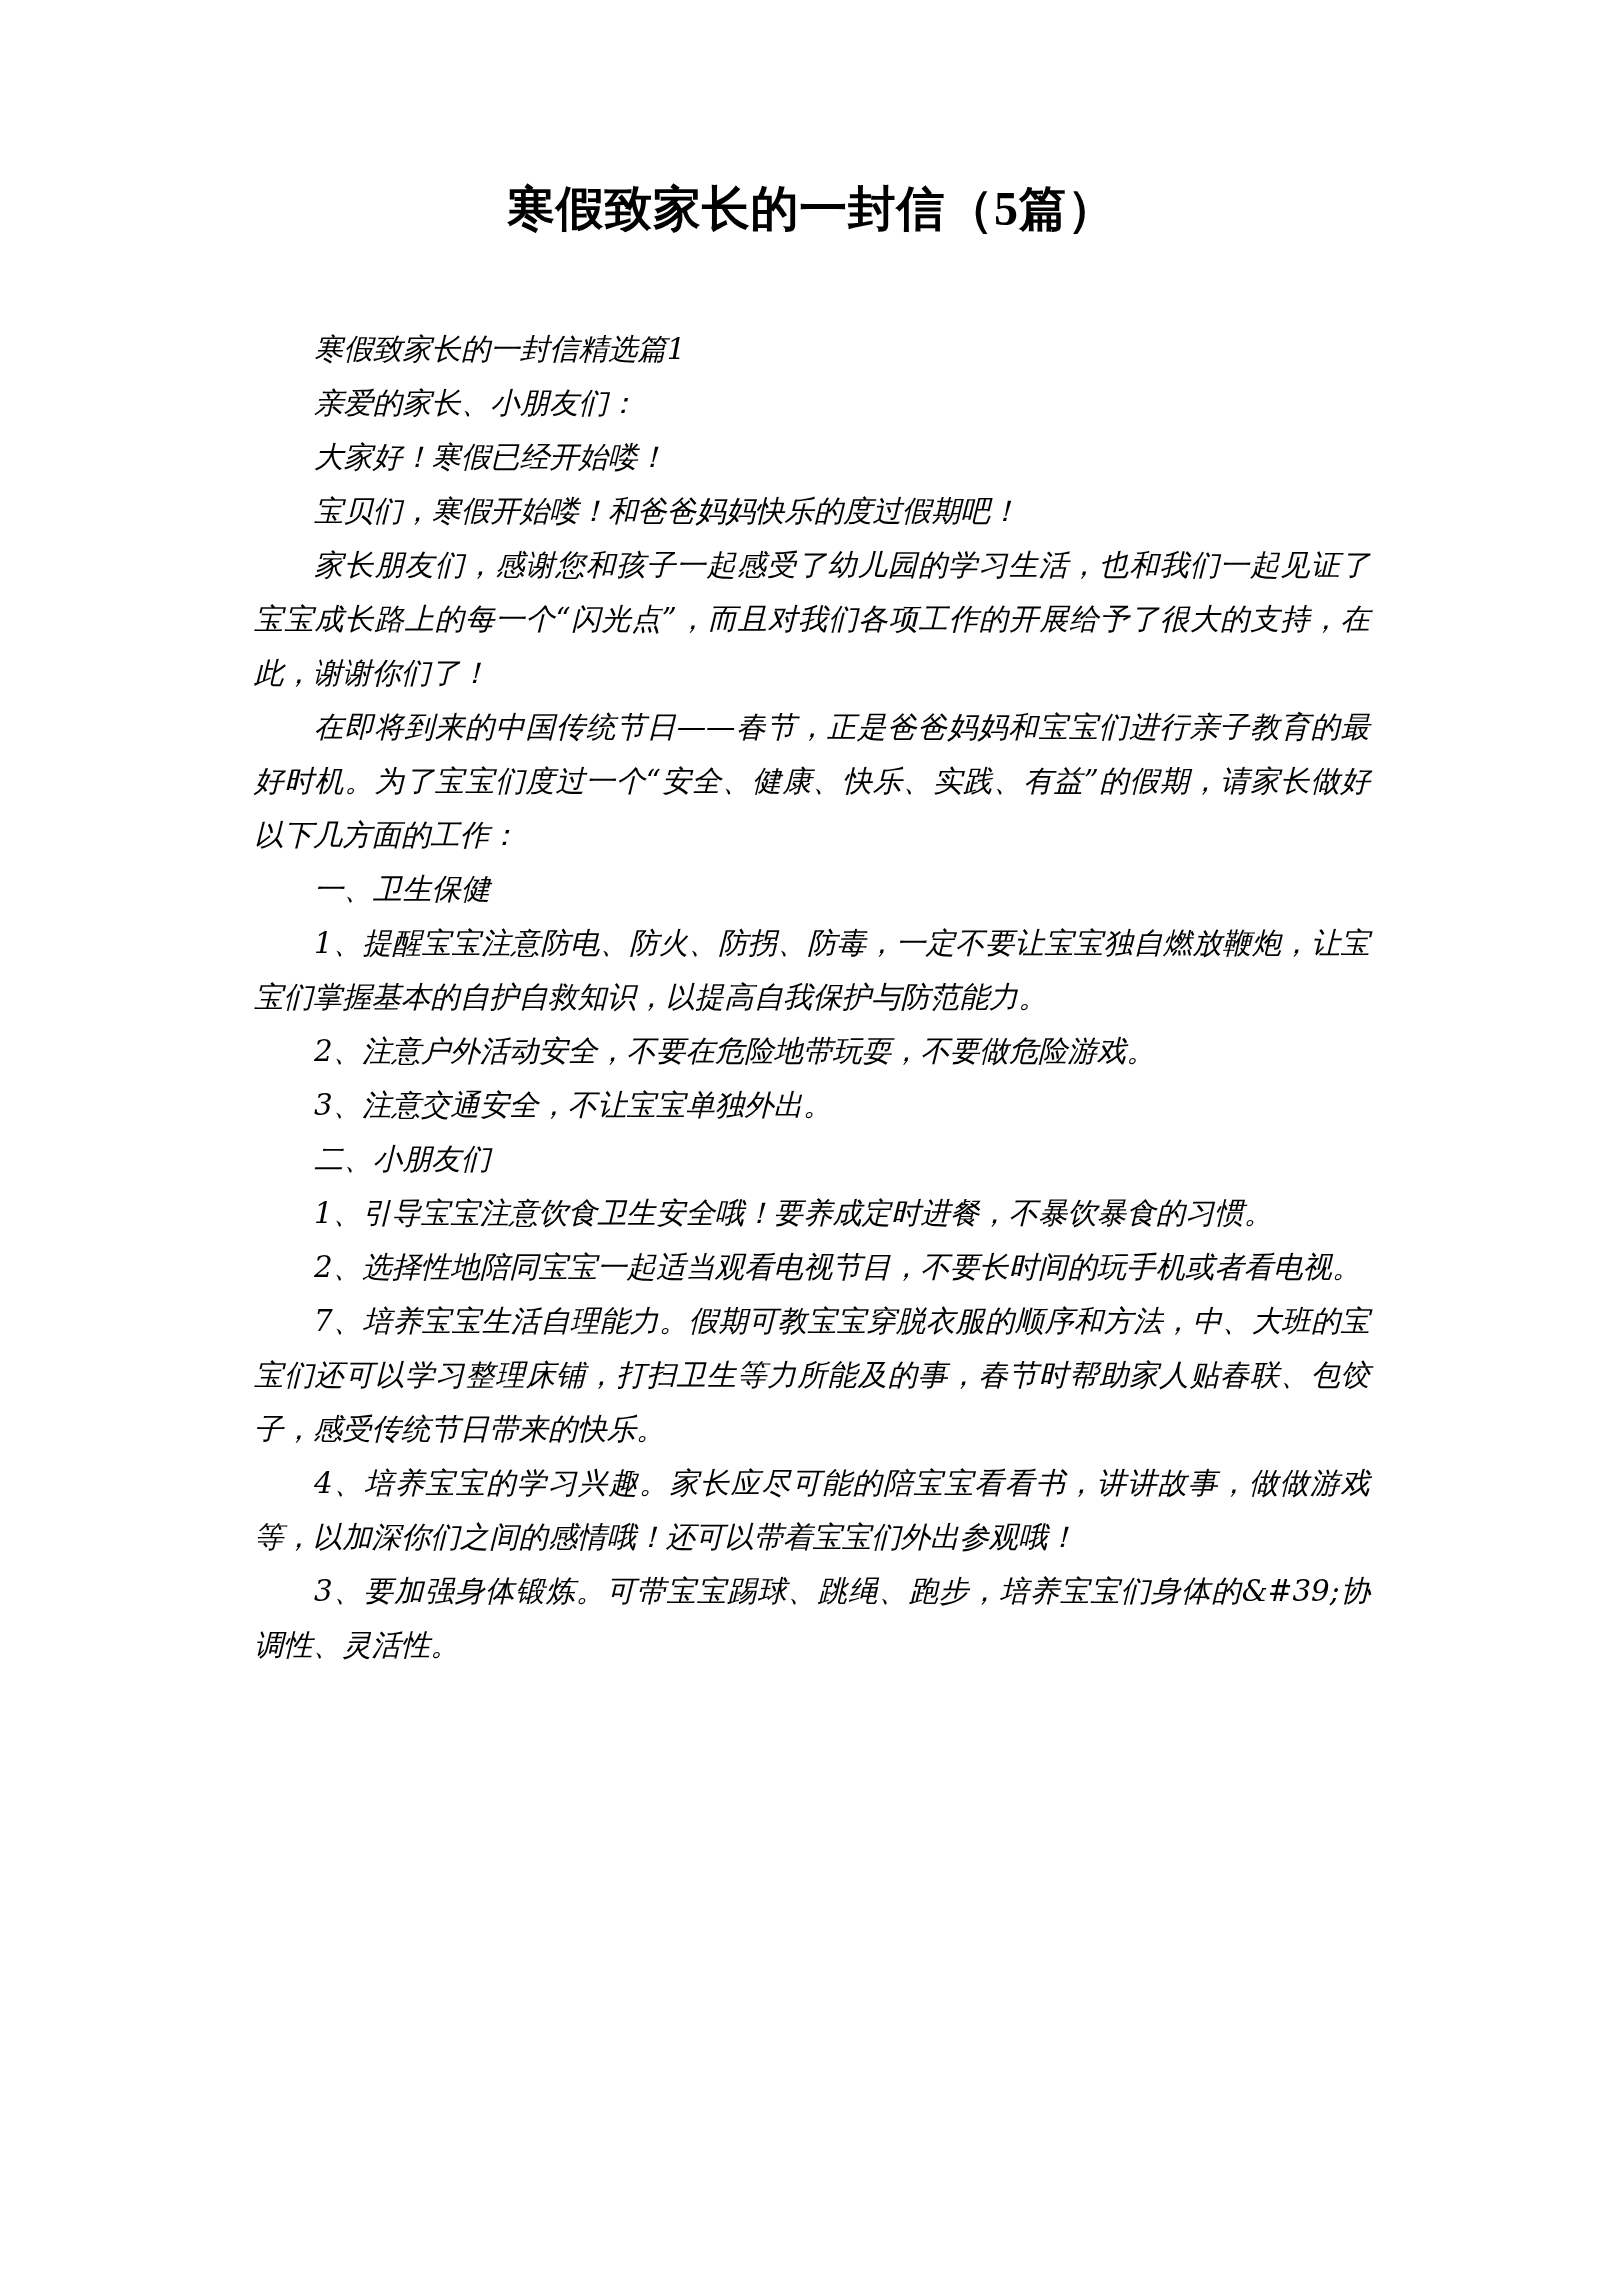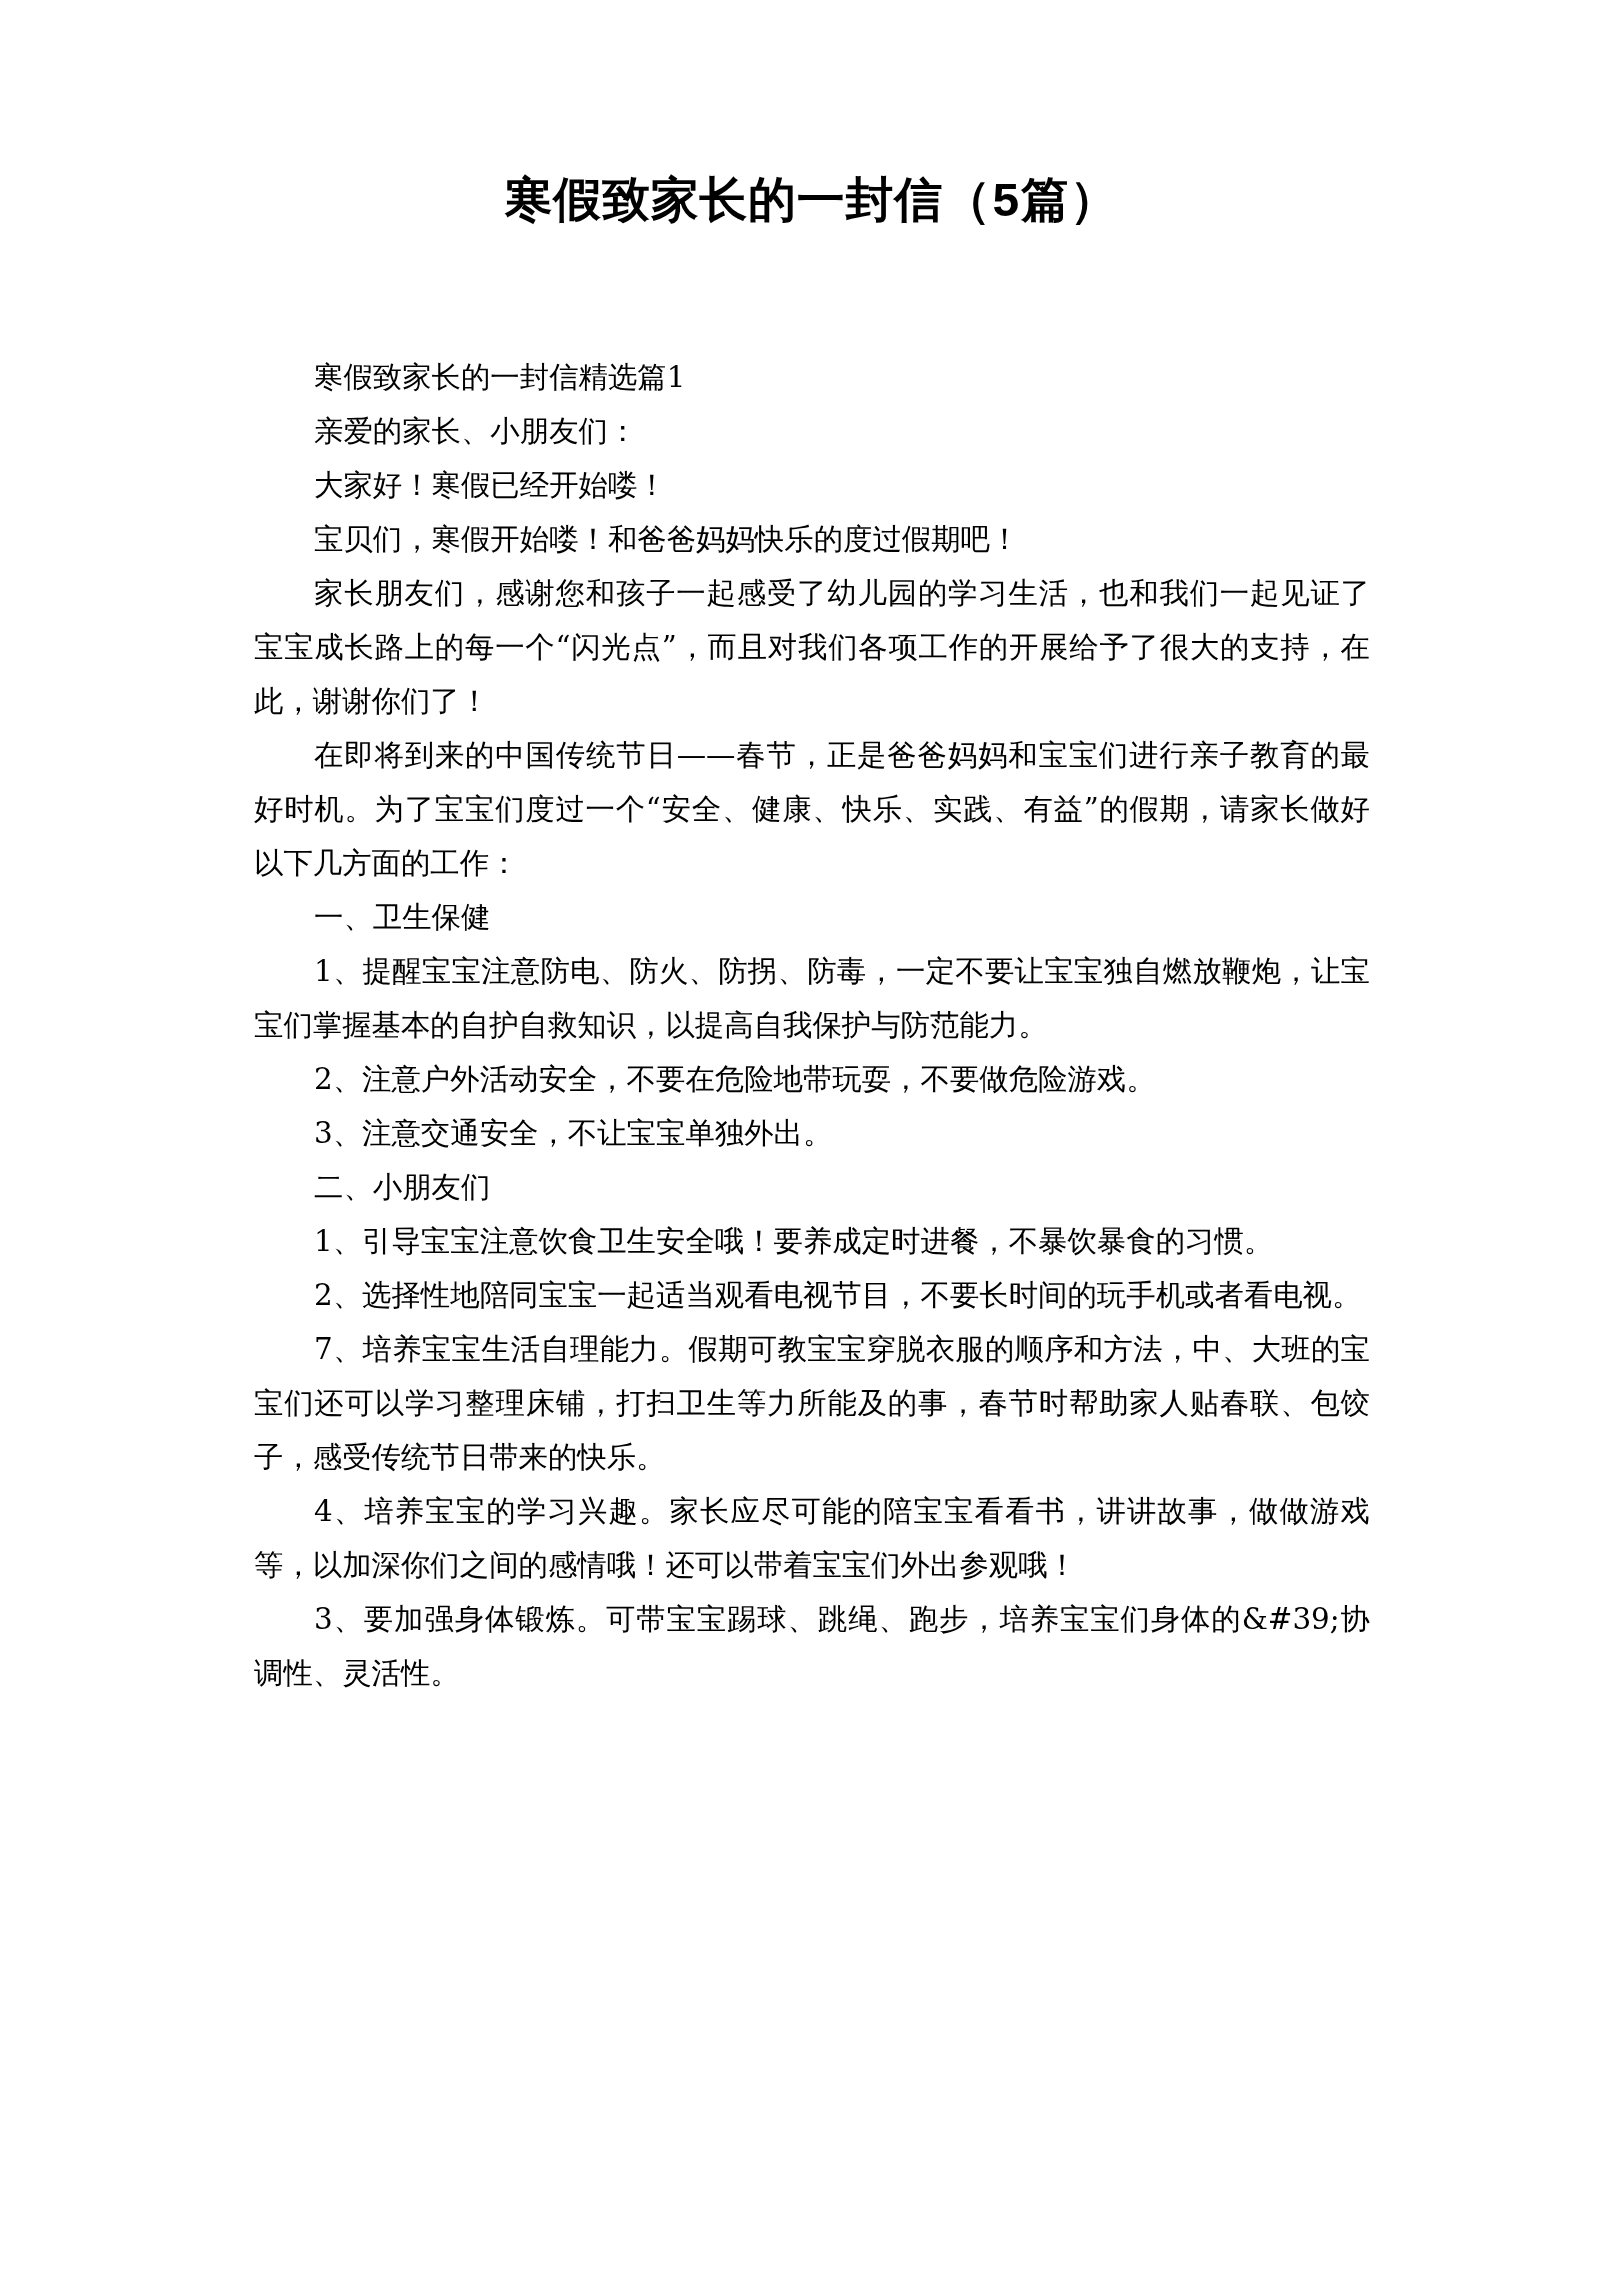--- a/index.html
+++ b/index.html
@@ -16,38 +16,39 @@
     background: #ffffff;
     margin: 0 auto;
     overflow: hidden;
     box-sizing: border-box;
   }
 
   
   .doc-title {
     position: absolute;
     left: 0;
-    top: 169px;
+    top: 175px;
     width: 1623px;
     text-align: center;
-    font-family: Liberation Mono, monospace;
+    font-family: Liberation Serif, serif;
     font-weight: bold;
     font-size: 48px;
     line-height: 68px;
     color: #000000;
     letter-spacing: 0.7px;
     white-space: nowrap;
   }
 
   
   .body-block {
     position: absolute;
     left: 254px;
-    top: 350px;
+    top: 322px;
     width: 1116px;
+    font-style: italic;
   }
 
   .para {
     font-family: "DejaVu Serif", "Liberation Serif", serif;
     font-size: 29.4px;
     line-height: 54px;
     color: #000000;
     margin: 0;
     padding: 0;
     text-align: justify;

